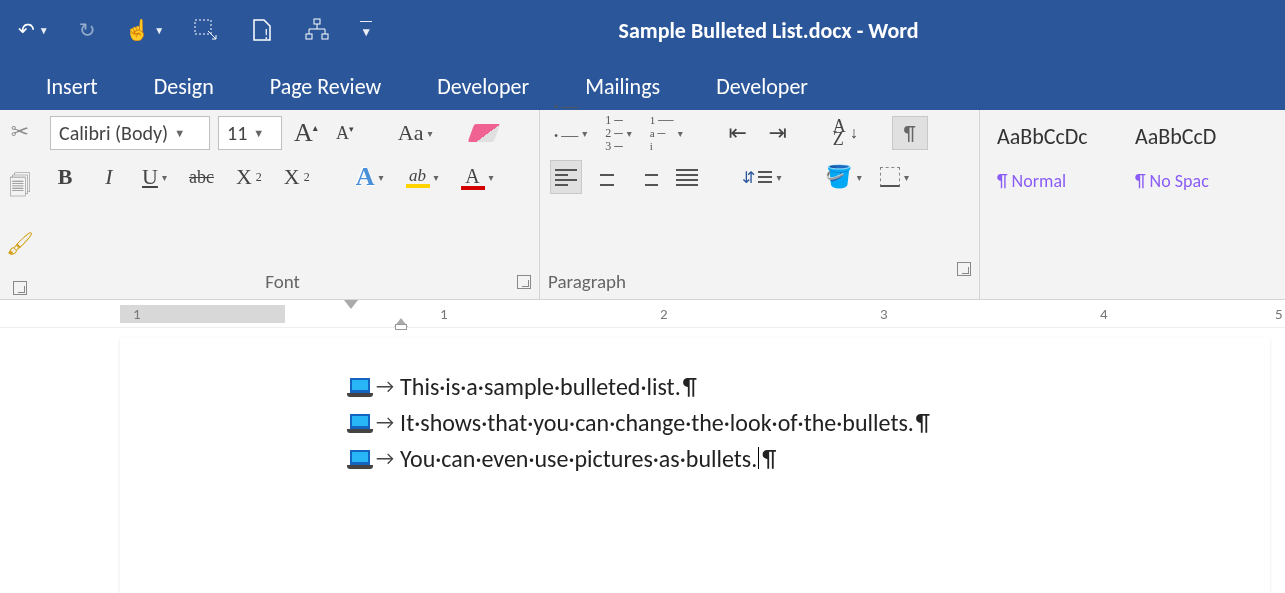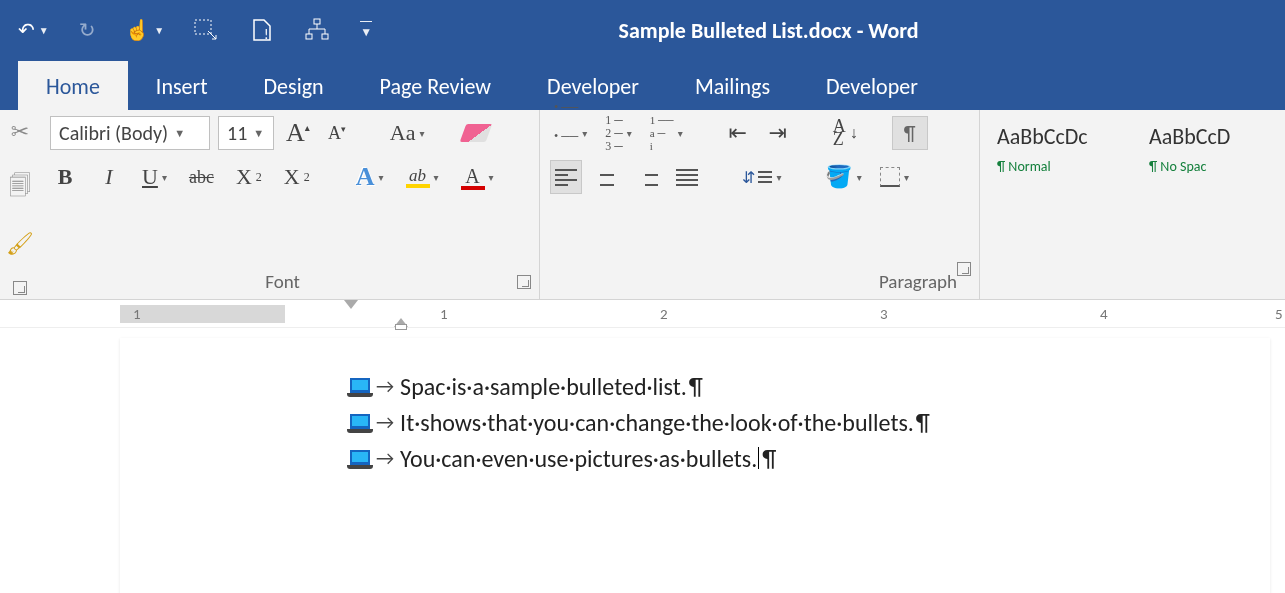--- a/index.html
+++ b/index.html
@@ -179,31 +179,31 @@
   .pilcrow-btn {
     background:#e0e0e0;
     border:1px solid #c8c8c8;
     width:36px;height:34px;
     display:flex;align-items:center;justify-content:center;
     font-size:20px;color:#666;
   }
 
   .styles-gallery {
     display:flex;
-    gap:22px;
+    gap:8px;
     padding:6px 8px;
   }
   .style-tile {
     border:1px solid transparent;
     padding:6px 8px;
     min-width:130px;
     cursor:pointer;
   }
   .style-sample { font-size:22px; color:#333; }
-  .style-name { font-size:14px; color:#15803d; margin-top:8px;}
+  .style-name { font-size:18px; color:#8b5cf6; margin-top:20px;}
 
   
   .ruler {
     height: 28px;
     background:#fff;
     display:flex;
     align-items:center;
     font-size: 15px;
     color:#777;
     position:relative;
@@ -323,21 +323,20 @@
         </svg>
     </div>
     <div class="qat-item">
       <span class="caret" style="font-size:12px;border-top:1px solid #fff;padding-top:3px;">▼</span>
     </div>
   </div>
   <div class="app-title">Sample Bulleted List.docx - Word</div>
 </div>
 
 <div class="ribbon-tabs">
-  <div class="ribbon-tab active">Home</div>
   <div class="ribbon-tab">Insert</div>
   <div class="ribbon-tab">Design</div>
   <div class="ribbon-tab">Page Review</div>
   <div class="ribbon-tab">Developer</div>
   <div class="ribbon-tab">Mailings</div>
   <div class="ribbon-tab">Developer</div>
 </div>
 
 <div class="ribbon">
   <div class="ribbon-left-strip">
@@ -347,21 +346,21 @@
     <div class="launcher"></div>
   </div>
 
   <div class="ribbon-group" style="width:500px;">
     <div class="ribbon-group-body">
       <div class="ctl-row">
         <div class="combo" style="width:160px;">
           <span>Calibri (Body)</span>
           <span class="caret">▼</span>
         </div>
-        <div class="combo" style="width:56px;">
+        <div class="combo" style="width:64px;">
           <span>11</span>
           <span class="caret">▼</span>
         </div>
         <div class="btn">
             <span class="A-big">A<span style="font-size:10px;vertical-align:super;">▴</span></span>
           </div>
         <div class="btn">
             <span class="A-small">A<span style="font-size:9px;vertical-align:super;">▾</span></span>
           </div>
         <div style="width:18px;"></div>
@@ -516,21 +515,21 @@
             <span>🪣</span>
             <span class="caret">▾</span>
           </div>
         <div class="btn">
             <span style="width:20px;height:20px;border:1px dashed #888;border-bottom:2px solid #555;"></span>
             <span class="caret">▾</span>
           </div>
       </div>
     </div>
     <div class="ribbon-group-label">
-      <span style="flex:1;text-align:right;margin-top:26px;">Paragraph</span>
+      <span style="flex:1;text-align:left;margin-top:26px;">Paragraph</span>
       <span class="launcher"></span>
     </div>
   </div>
 
   <div class="ribbon-group" style="border-right:none;flex:1;">
     <div class="styles-gallery">
       <div class="style-tile">
         <div class="style-sample">AaBbCcDc</div>
         <div class="style-name">¶ Normal</div>
       </div>
@@ -552,21 +551,21 @@
   <div class="ruler-num" style="left:1275px;">5</div>
   <div class="indent-top" style="left:344px;"></div>
   <div class="indent-bot" style="left:394px;"></div>
   <div class="indent-box" style="left:395px;"></div>
 </div>
 
 <div class="page">
   <div class="doc-line">
     <span class="bullet-pic"></span>
     <span class="tab-arrow">→</span>
-    <span>Spac·is·a·sample·bulleted·list.</span>
+    <span>This·is·a·sample·bulleted·list.</span>
     <span class="pil">¶</span>
   </div>
   <div class="doc-line">
     <span class="bullet-pic"></span>
     <span class="tab-arrow">→</span>
     <span>It·shows·that·you·can·change·the·look·of·the·bullets.</span>
     <span class="pil">¶</span>
   </div>
   <div class="doc-line">
     <span class="bullet-pic"></span>

